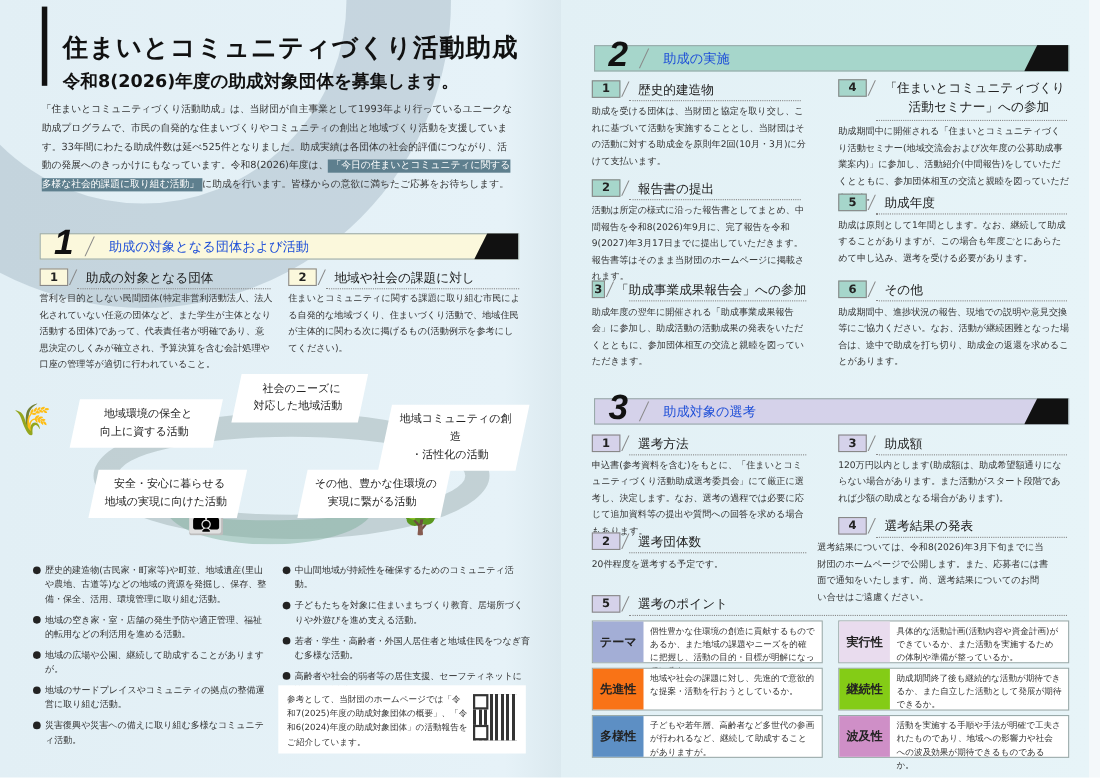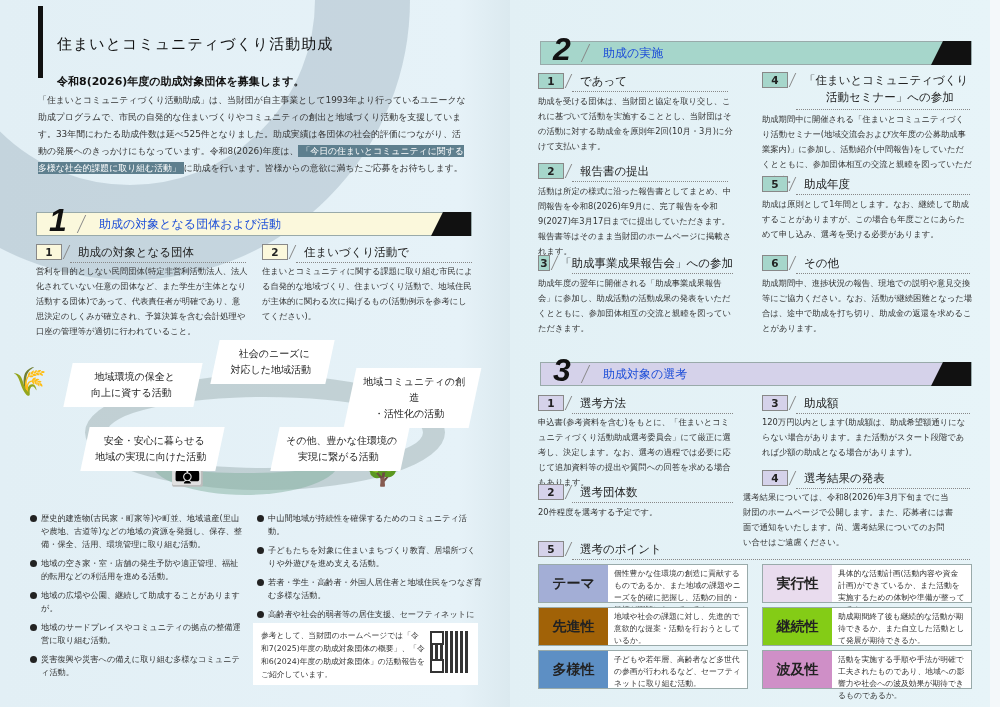--- a/index.html
+++ b/index.html
@@ -5,22 +5,22 @@
 *{box-sizing:border-box;margin:0;padding:0}
 body{width:1000px;height:707px;overflow:hidden;background:#ffffff;font-family:"DejaVu Sans",sans-serif;color:#2a2a2a}
 .spread{position:relative;width:1000px;height:707px}
 .page{position:absolute;top:0;height:707px;background:#e4f1f7;overflow:hidden}
 .page.left{left:0;width:510px;background:linear-gradient(90deg,#e2eff5 0%,#e6f2f8 90%,#dbe9ef 100%)}
 .page.right{left:510px;width:480px;background:linear-gradient(90deg,#e2f0f5 0%,#e7f4f8 100%)}
 .rightedge{position:absolute;left:990px;top:0;width:10px;height:707px;background:#f4f8fa}
 .swoosh{position:absolute;left:-150px;top:-280px;width:560px;height:560px;border-radius:50%;border:95px solid rgba(160,180,192,0.45);}
 
 .title-block{position:absolute;left:38px;top:6px;border-left:5px solid #111;padding-left:14px;height:72px}
-.title-main{font-size:15px;font-weight:normal;letter-spacing:1px;color:#111;margin-top:26px;line-height:24px}
-.title-sub{font-size:11px;font-weight:bold;color:#111;margin-top:18px}
+.title-main{font-size:23px;font-weight:bold;letter-spacing:1px;color:#111;margin-top:26px;line-height:24px}
+.title-sub{font-size:16px;font-weight:bold;color:#111;margin-top:8px}
 .intro{position:absolute;left:38px;top:92px;width:430px;font-size:8.9px;line-height:17px;color:#333}
 .hl{background:#5e7f8e;color:#fff;padding:1px 3px}
 
 .sec-header{position:absolute;height:24px;display:flex;align-items:center;border:1px solid #9aa;}
 .sec-header .num{font-size:32px;font-weight:bold;font-style:italic;color:#111;width:34px;text-align:center;line-height:24px;margin-top:-8px;margin-left:4px;font-family:"Liberation Sans",sans-serif}
 .sec-header .slash{width:14px;height:24px;position:relative}
 .sec-header .slash:after{content:"";position:absolute;left:6px;top:3px;width:1px;height:18px;background:#888;transform:skewX(-25deg)}
 .sec-header .label{font-size:12px;color:#1d4ed8;margin-left:10px}
 .sec-header .tab{position:absolute;right:0;top:-1px;width:40px;height:24px;background:#111;clip-path:polygon(30% 0,100% 0,100% 100%,0 100%)}
 .h1{left:36px;top:212px;width:436px;background:#fbf8dc}
@@ -50,21 +50,21 @@
 .bullets li:before{content:"";position:absolute;left:0;top:3px;width:7px;height:7px;border-radius:50%;background:#222}
 
 .ref{position:absolute;left:253px;top:623px;width:225px;height:62px;background:#fff;padding:6px 8px;font-size:7.8px;line-height:13px;color:#333}
 .qr{position:absolute;right:8px;top:8px;width:40px;height:42px;background:
  repeating-linear-gradient(90deg,#111 0 3px,#fff 3px 5px),#111;opacity:.85}
 .qr:before,.qr:after{content:"";position:absolute;width:10px;height:10px;border:2px solid #111;background:#fff}
 .qr:before{left:0;top:0}.qr:after{left:0;bottom:0}
 
 .ptable{position:absolute;display:flex;flex-direction:column;gap:4px}
 .prow{display:flex;height:39px;border:1px solid #9aa;background:#fff}
-.prow .k{width:69px;display:flex;align-items:center;justify-content:center;font-size:14px;font-weight:bold;color:#222}
+.prow .k{width:46px;display:flex;align-items:center;justify-content:center;font-size:11px;font-weight:bold;color:#222}
 .prow .v{flex:1;font-size:7.8px;line-height:12px;padding:3px 6px;color:#333}
 </style>
 </head>
 <body>
 
 <div class="spread">
 
   <div class="page left">
     <div class="swoosh"></div>
 
@@ -88,21 +88,21 @@
       <span class="box">1</span>
       <span class="sl"></span>
       <span class="lbl">助成の対象となる団体</span>
       <span class="dots"></span>
     </div>
     <div class="para" style="left:36px;top:264px;width:212px">営利を目的としない民間団体(特定非営利活動法人、法人化されていない任意の団体など、また学生が主体となり活動する団体)であって、代表責任者が明確であり、意思決定のしくみが確立され、予算決算を含む会計処理や口座の管理等が適切に行われていること。</div>
 
     <div class="sub b1" style="left:262px;top:243px;width:210px">
       <span class="box">2</span>
       <span class="sl"></span>
-      <span class="lbl">住まいづくり活動で</span>
+      <span class="lbl">地域や社会の課題に対し</span>
       <span class="dots"></span>
     </div>
     <div class="para" style="left:262px;top:264px;width:212px">住まいとコミュニティに関する課題に取り組む市民による自発的な地域づくり、住まいづくり活動で、地域住民が主体的に関わる次に掲げるもの(活動例示を参考にしてください)。</div>
 
     <div class="cloud">
       <div class="ring"></div>
       <div class="ringg"></div>
       <div class="fig" style="left:2px;top:30px">🌾</div>
       <div class="fig" style="left:420px;top:45px">🚶</div>
       <div class="fig" style="left:160px;top:120px">👪</div>
@@ -158,21 +158,21 @@
   <div class="sec-header h2">
     <span class="num">2</span>
     <span class="slash"></span>
     <span class="label">助成の実施</span>
     <span class="tab"></span>
   </div>
 
   <div class="sub b2" style="left:538px;top:72px;width:190px">
     <span class="box">1</span>
     <span class="sl"></span>
-    <span class="lbl">であって</span>
+    <span class="lbl">歴史的建造物</span>
     <span class="dots"></span>
   </div>
   <div class="para" style="left:538px;top:94px;width:195px">助成を受ける団体は、当財団と協定を取り交し、これに基づいて活動を実施することとし、当財団はその活動に対する助成金を原則年2回(10月・3月)に分けて支払います。</div>
 
   <div class="sub b2" style="left:538px;top:162px;width:190px">
     <span class="box">2</span>
     <span class="sl"></span>
     <span class="lbl">報告書の提出</span>
     <span class="dots"></span>
   </div>
@@ -255,26 +255,26 @@
     <span class="lbl">選考のポイント</span>
     <span class="dots"></span>
   </div>
 
   <div class="ptable" style="left:538px;top:564px;width:210px">
     <div class="prow">
       <div class="k" style="background:#a3aed6">テーマ</div>
       <div class="v">個性豊かな住環境の創造に貢献するものであるか、また地域の課題やニーズを的確に把握し、活動の目的・目標が明解になっているか。</div>
     </div>
     <div class="prow">
-      <div class="k" style="background:#a16207">先進性</div>
+      <div class="k" style="background:#f97316">先進性</div>
       <div class="v">地域や社会の課題に対し、先進的で意欲的な提案・活動を行おうとしているか。</div>
     </div>
     <div class="prow">
       <div class="k" style="background:#5d8fc4">多様性</div>
-      <div class="v">子どもや若年層、高齢者など多世代の参画が行われるなど、セーフティネットに取り組む活動。</div>
+      <div class="v">子どもや若年層、高齢者など多世代の参画が行われるなど、継続して助成することがありますが。</div>
     </div>
   </div>
 
   <div class="ptable" style="left:762px;top:564px;width:210px">
     <div class="prow">
       <div class="k" style="background:#e9dcee">実行性</div>
       <div class="v">具体的な活動計画(活動内容や資金計画)ができているか、また活動を実施するための体制や準備が整っているか。</div>
     </div>
     <div class="prow">
       <div class="k" style="background:#84cc16">継続性</div>

